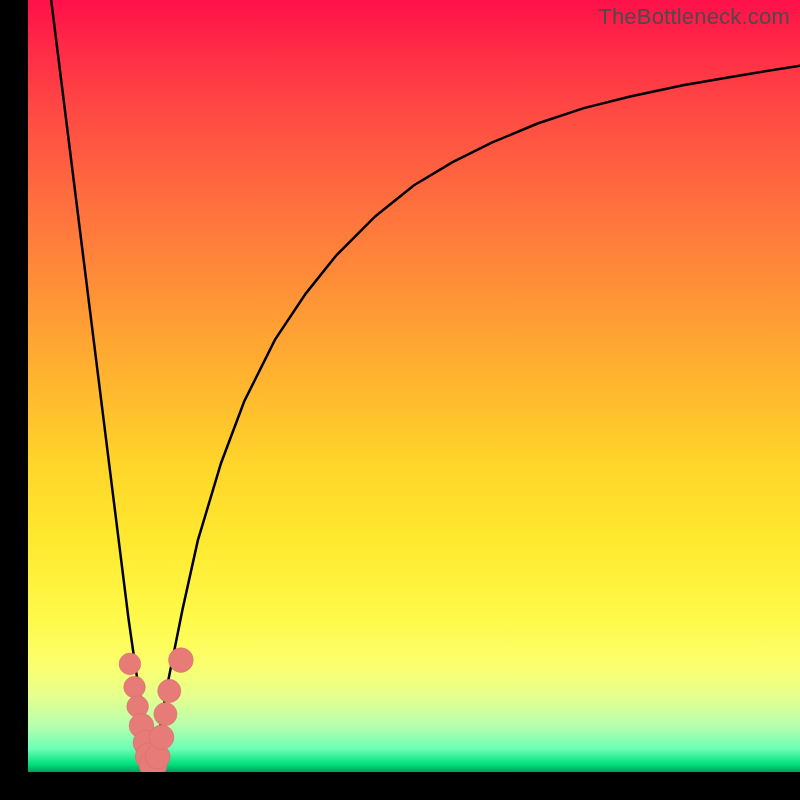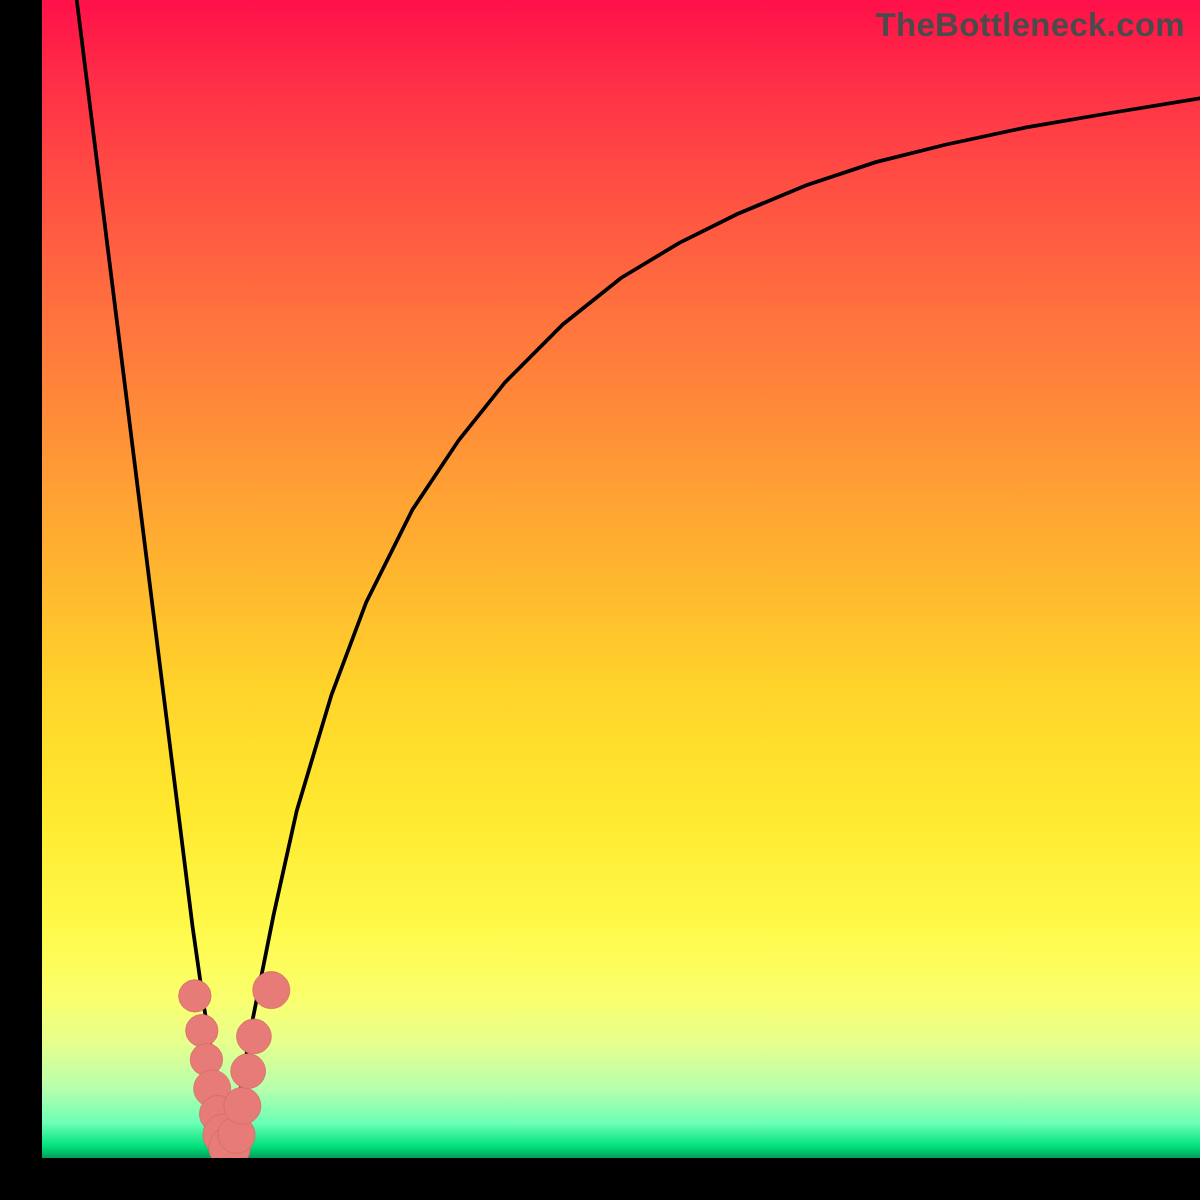--- a/index.html
+++ b/index.html
@@ -50,21 +50,21 @@
   .curve-layer {
     position: absolute;
     inset: 0;
   }
   .attribution {
     position: absolute;
     top: 4px;
     right: 10px;
     color: #4b4b4b;
     font-size: 22px;
-    font-weight: 700;
+    font-weight: 400;
     letter-spacing: 0.2px;
     user-select: none;
   }
 </style>
 </head>
 <body>
 
 <div class="frame">
   <div class="plot-area">
     <div class="gradient-bg"></div>

